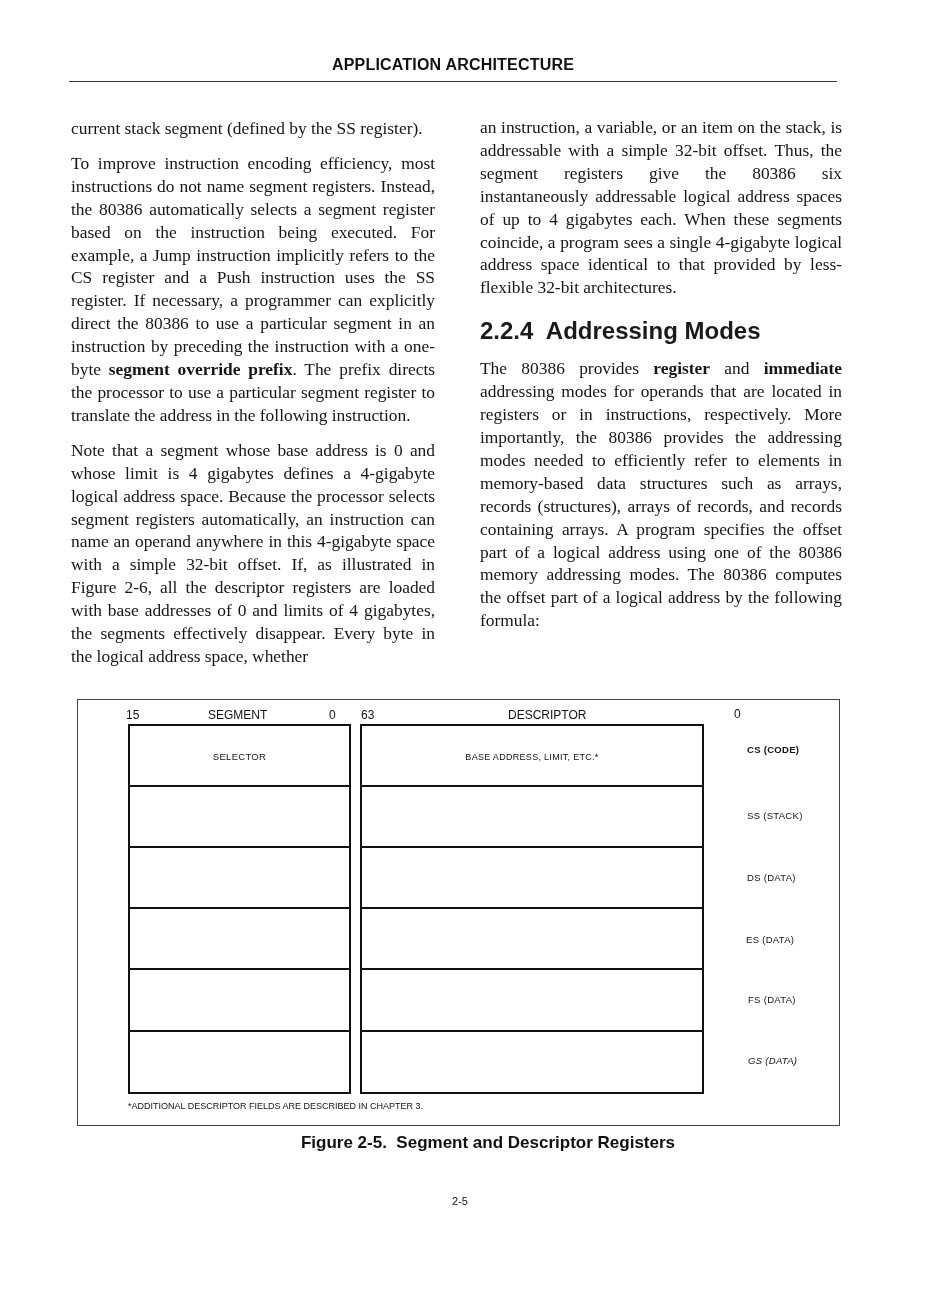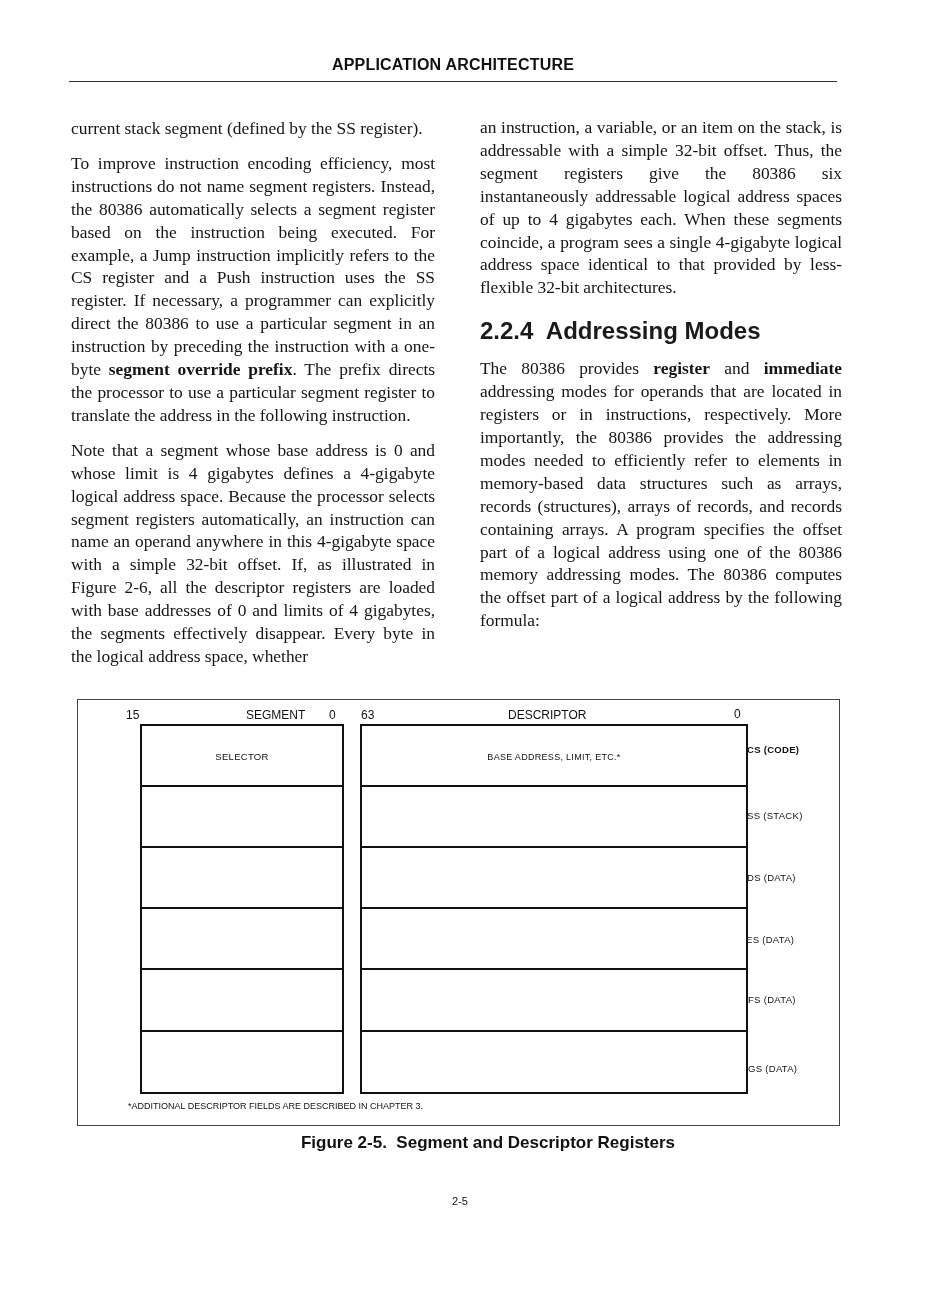--- a/index.html
+++ b/index.html
@@ -58,48 +58,48 @@
   <p>an instruction, a variable, or an item on the stack, is addressable with a simple 32-bit offset. Thus, the segment registers give the 80386 six instantaneously addressable logical address spaces of up to 4 gigabytes each. When these segments coincide, a program sees a single 4-gigabyte logical address space identical to that provided by less-flexible 32-bit architectures.</p>
   <div class="section-heading" style="white-space:pre;">2.2.4  Addressing Modes</div>
   <p>
     <span>The 80386 provides </span><b>register</b><span> and </span><b>immediate</b><span> addressing modes for operands that are located in registers or in instructions, respectively. More importantly, the 80386 provides the addressing modes needed to efficiently refer to elements in memory-based data structures such as arrays, records (structures), arrays of records, and records containing arrays. A program specifies the offset part of a logical address using one of the 80386 memory addressing modes. The 80386 computes the offset part of a logical address by the following formula:</span>
   </p>
 </div>
 
 <div class="figure">
 
   <span class="fig-label" style="left:48px;top:8px;">15</span>
-  <span class="fig-label" style="left:130px;top:8px;margin-left:38px;">SEGMENT</span>
+  <span class="fig-label" style="left:130px;top:8px;">SEGMENT</span>
   <span class="fig-label" style="left:251px;top:8px;">0</span>
   <span class="fig-label" style="left:283px;top:8px;">63</span>
   <span class="fig-label" style="left:430px;top:8px;">DESCRIPTOR</span>
   <span class="fig-label" style="left:656px;top:7px;">0</span>
 
-  <div class="box" style="left:62px;top:24px;width:204px;height:370px;">
+  <div class="box" style="left:50px;top:24px;width:223px;height:370px;">
     <div class="row-line" style="top:59px;"></div>
     <div class="row-line" style="top:120px;"></div>
     <div class="row-line" style="top:181px;"></div>
     <div class="row-line" style="top:242px;"></div>
     <div class="row-line" style="top:304px;"></div>
     <span class="reg-label" style="left:0;right:0;text-align:center;top:25px;">SELECTOR</span>
   </div>
 
-  <div class="box" style="left:282px;top:24px;width:388px;height:370px;">
+  <div class="box" style="left:282px;top:24px;width:344px;height:370px;">
     <div class="row-line" style="top:59px;"></div>
     <div class="row-line" style="top:120px;"></div>
     <div class="row-line" style="top:181px;"></div>
     <div class="row-line" style="top:242px;"></div>
     <div class="row-line" style="top:304px;"></div>
     <span class="reg-label" style="left:0;right:0;text-align:center;top:26px;font-size:9px;">BASE ADDRESS, LIMIT, ETC.*</span>
   </div>
 
   <span class="reg-label" style="left:669px;top:44px;font-weight:bold;">CS (CODE)</span>
   <span class="reg-label" style="left:669px;top:110px;">SS (STACK)</span>
   <span class="reg-label" style="left:669px;top:172px;">DS (DATA)</span>
   <span class="reg-label" style="left:668px;top:234px;">ES (DATA)</span>
   <span class="reg-label" style="left:670px;top:294px;">FS (DATA)</span>
-  <span class="reg-label" style="left:670px;top:363px;">GS (DATA)</span>
+  <span class="reg-label" style="left:670px;top:355px;font-style:italic;">GS (DATA)</span>
 
   <span class="fig-label" style="left:50px;top:401px;font-size:9px;">*ADDITIONAL DESCRIPTOR FIELDS ARE DESCRIBED IN CHAPTER 3.</span>
 </div>
 
 <div class="fig-caption" style="white-space:pre;">Figure 2-5.  Segment and Descriptor Registers</div>
 <div class="page-number">2-5</div>
 
 </body></html>

